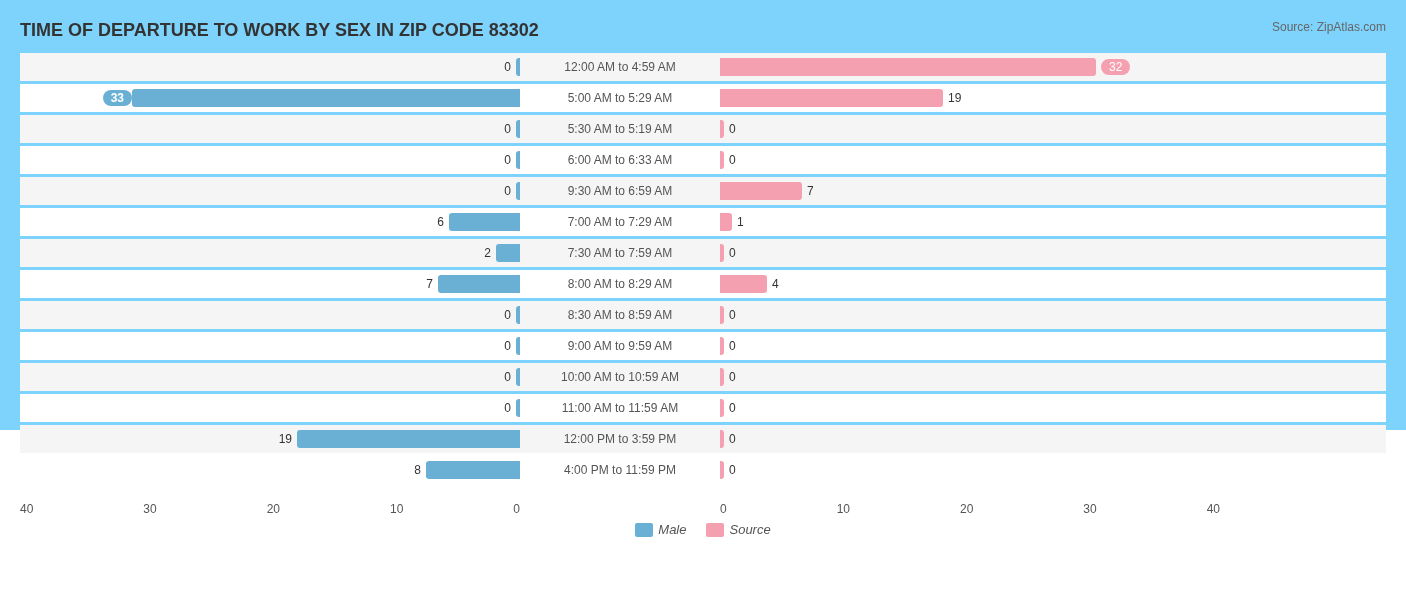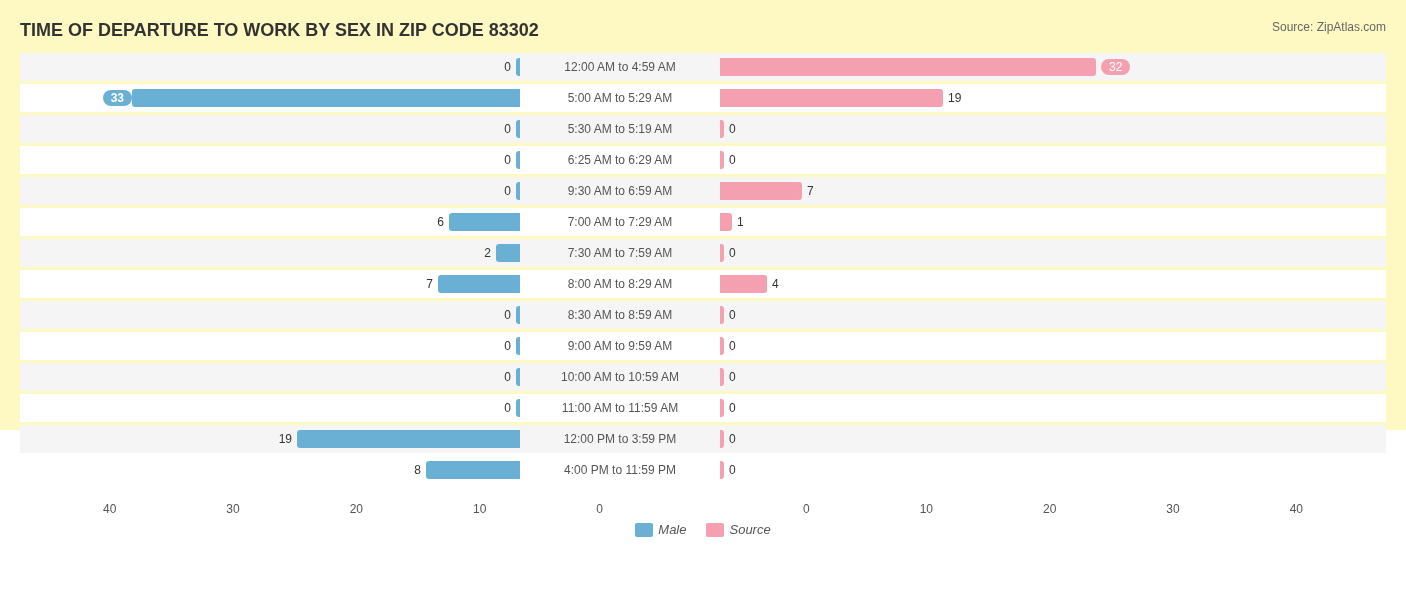--- a/index.html
+++ b/index.html
@@ -8,21 +8,21 @@
       font-family: Arial, sans-serif;
       width: 1406px;
       height: 594px;
       overflow: hidden;
     }
     .chart-container {
       width: 1406px;
       height: 430px;
       padding: 20px 20px 50px 20px;
       position: relative;
-      background: #fef9c3;
+      background: #7dd3fc;
     }
     .chart-title {
       font-size: 18px;
       font-weight: bold;
       color: #333;
       text-align: left;
       margin-bottom: 12px;
     }
     .source-text {
       position: absolute;
@@ -143,21 +143,20 @@
       border-radius: 10px;
       padding: 1px 8px;
       font-size: 12px;
       font-weight: normal;
       margin-left: 5px;
     }
     .axis-row {
       display: flex;
       align-items: center;
       margin-top: 18px;
-      justify-content: center;
     }
     .axis-left {
       width: 500px;
       display: flex;
       justify-content: space-between;
       font-size: 12px;
       color: #555;
       padding-right: 0;
     }
     .axis-right {
@@ -220,21 +219,21 @@
         </div>
         <span class="val-right">0</span>
       </div>
     </div>
       <div class="row" style="background: rgb(255, 255, 255);">
       <div class="bar-left-wrap">
         <span class="val-left">0</span>
         <div class="male-bar" style="width:0px; background:#6ab0d4; border-radius: 3px 0 0 3px;">
         </div>
       </div>
-      <div class="label-center">6:25 AM to 6:29 AM</div>
+      <div class="label-center">6:00 AM to 6:33 AM</div>
       <div class="bar-right-wrap">
         <div class="female-bar" style="width:0px; background:#f4a0b0; border-radius: 0 3px 3px 0;">
         </div>
         <span class="val-right">0</span>
       </div>
     </div>
       <div class="row" style="background: rgb(245, 245, 245);">
       <div class="bar-left-wrap">
         <span class="val-left">0</span>
         <div class="male-bar" style="width:0px; background:#6ab0d4; border-radius: 3px 0 0 3px;">

